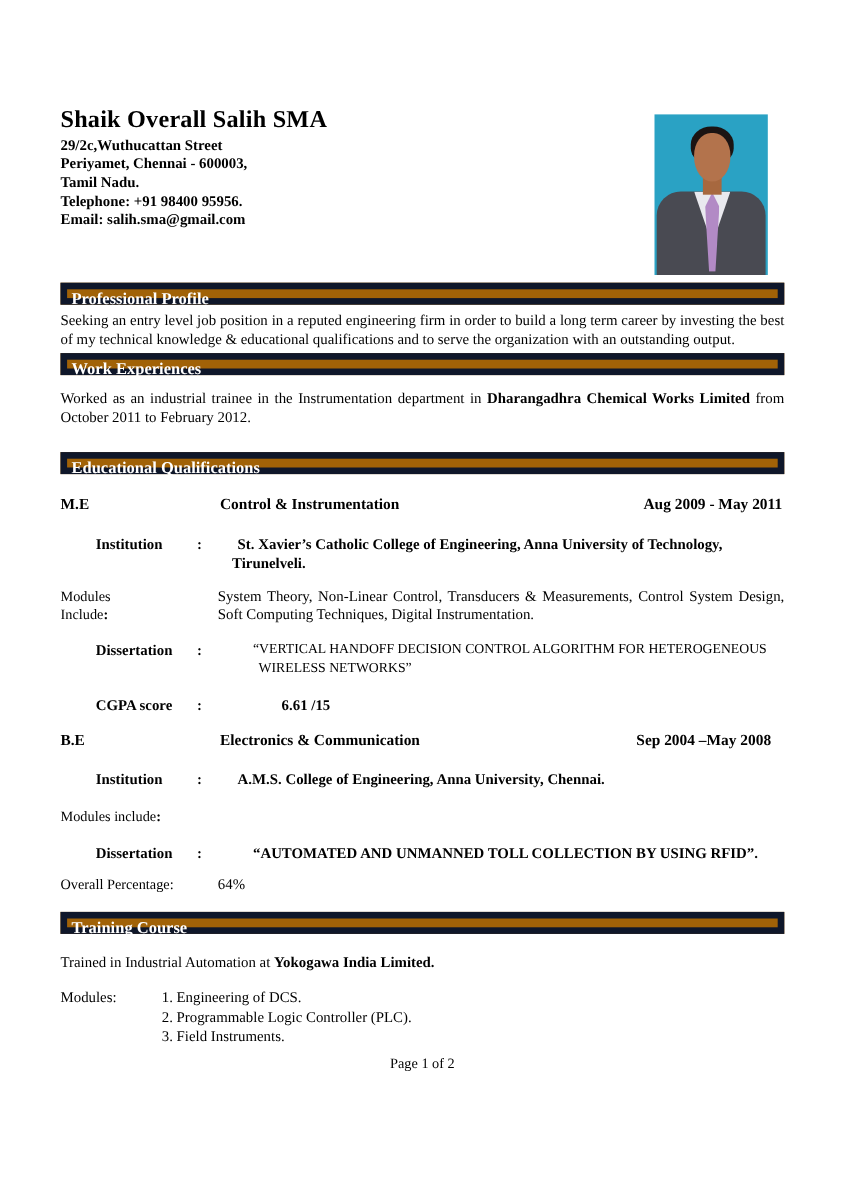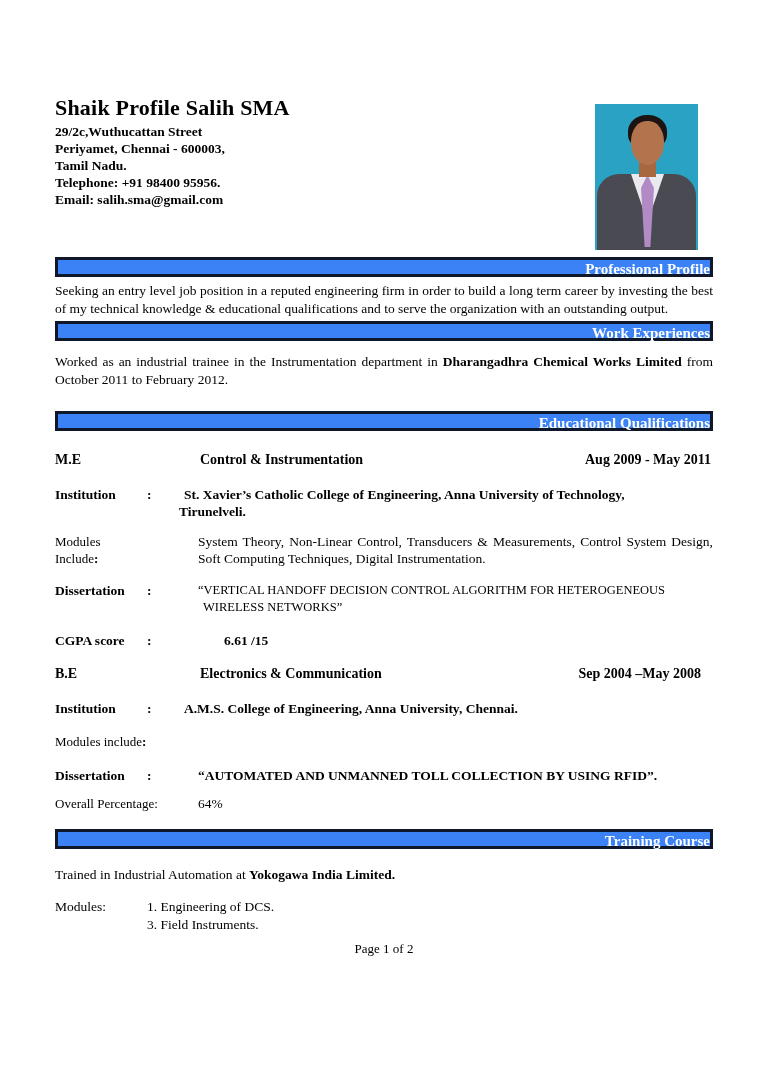--- a/index.html
+++ b/index.html
@@ -26,30 +26,29 @@
     line-height: 24px;
     letter-spacing: 0.2px;
   }
   .address { margin-top: 3px; }
   .address div {
     font-size: 13.5px;
     font-weight: bold;
     line-height: 17px;
   }
   .section-bar {
-    background: #3b82f6;
-    border: 3px solid #0f172a;
+    background: #a16207;
+    border: 6px solid #0f172a;
     color: #ffffff;
     font-weight: bold;
     font-size: 15px;
     height: 20px;
     line-height: 18px;
     padding-left: 4px;
     width: 100%;
-    text-align: right;
   }
   .bar-profile   { margin-top: 49px; }
   .bar-work      { margin-top: 4px; }
   .bar-edu       { margin-top: 23px; }
   .bar-training  { margin-top: 16px; }
   .body-text {
     font-size: 13.5px;
     line-height: 17.5px;
     text-align: justify;
   }
@@ -65,21 +64,21 @@
   .degree-row .period { padding-right: 2px; }
   .row-me  { margin-top: 20px; }
   .row-be  { margin-top: 16px; }
   .row-be .period { padding-right: 12px; }
   .label-row {
     display: grid;
     grid-template-columns: 92px 51px 1fr;
     font-size: 13.5px;
     line-height: 17.5px;
   }
-  .label-row.bold { font-weight: bold; }
+  .label-row.bold { font-weight: bold; margin-left: 32px; }
   .label-row .lbl  { font-size: 13px; }
   .label-row.bold .lbl { font-size: 13.5px; }
   .row-institution  { margin-top: 17px; }
   .row-modules      { margin-top: 12px; }
   .row-modules2     { margin-top: 16px; }
   .row-dissertation { margin-top: 14px; }
   .row-dissertation2{ margin-top: 16px; }
   .row-cgpa         { margin-top: 16px; }
   .row-overall      { margin-top: 11px; }
   .val-justify { text-align: justify; }
@@ -170,21 +169,21 @@
       <div class="p-shirt"></div>
       <div class="p-tie"></div>
       <div class="p-neck"></div>
       <div class="p-hair"></div>
       <div class="p-face"></div>
     </div>
   </div>
 
   <div class="doc">
 
-    <div class="name">Shaik Profile Salih SMA</div>
+    <div class="name">Shaik Overall Salih SMA</div>
 
     <div class="address">
       <div>29/2c,Wuthucattan Street</div>
       <div>Periyamet, Chennai - 600003,</div>
       <div>Tamil Nadu.</div>
       <div>Telephone: +91 98400 95956.</div>
       <div>Email: salih.sma@gmail.com</div>
     </div>
 
     <div class="section-bar bar-profile">Professional Profile</div>
@@ -263,20 +262,21 @@
     </div>
 
     <div class="section-bar bar-training">Training Course</div>
 
     <p class="training-text"><span>Trained in Industrial Automation at </span><b>Yokogawa India Limited.</b></p>
 
     <div class="training-modules">
       <span>Modules:</span>
       <span>
         <span style="display:block;">1. Engineering of DCS.</span>
+        <span style="display:block;">2. Programmable Logic Controller (PLC).</span>
         <span style="display:block;">3. Field Instruments.</span>
       </span>
     </div>
 
     <div class="footer">Page 1 of 2</div>
 
   </div>
 </div>
 
 </body></html>

